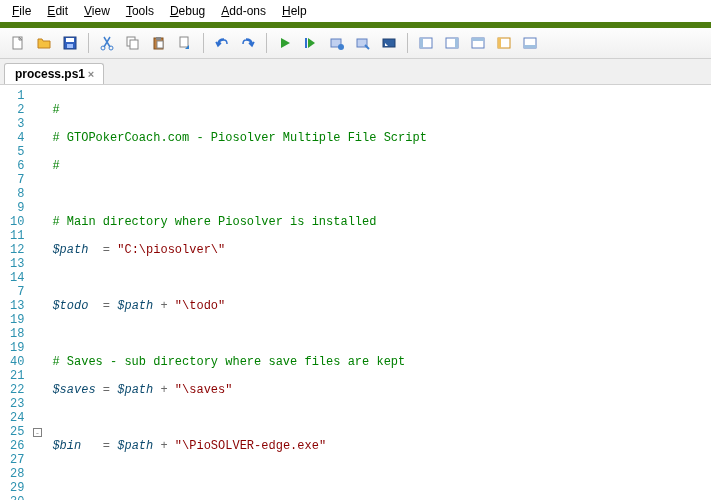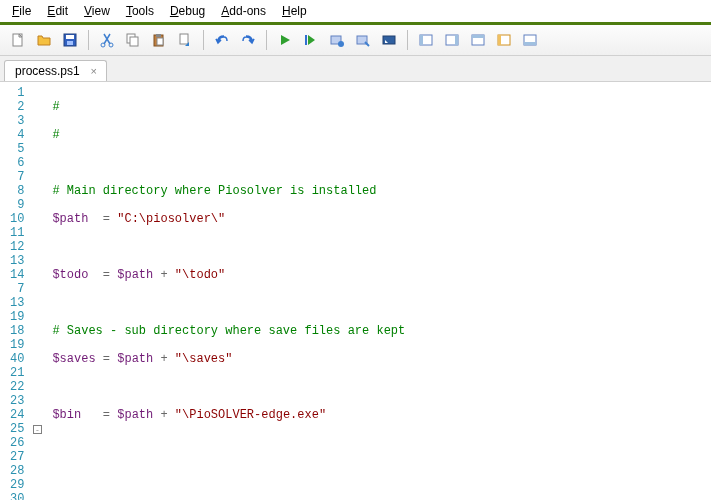--- a/index.html
+++ b/index.html
@@ -1,41 +1,41 @@
 <!DOCTYPE html>
 <html><head>
 <meta charset="utf-8">
 <style>
   * { box-sizing: border-box; margin: 0; padding: 0; }
   body { font-family: "Segoe UI", Tahoma, sans-serif; font-size: 12px; background: #fff; width: 711px; height: 500px; overflow: hidden; }
   
-  .menubar { display: flex; background: #fff; padding: 2px 4px; border-bottom: 3px solid #4d7c0f; }
+  .menubar { display: flex; background: #fff; padding: 2px 4px; border-bottom: 6px solid #4d7c0f; }
   .menu-item { padding: 2px 8px; cursor: pointer; }
   .menu-item .u { text-decoration: underline; }
   
   .toolbar { display: flex; align-items: center; background: linear-gradient(#fdfdfd, #f0f0f0); padding: 3px 6px; border-bottom: 1px solid #d0d0d0; gap: 2px; }
   .tool-btn { width: 24px; height: 24px; display: flex; align-items: center; justify-content: center; border-radius: 2px; cursor: pointer; }
   .tool-btn svg { width: 16px; height: 16px; }
   .tool-sep { width: 1px; height: 20px; background: #c0c0c0; margin: 0 4px; }
   
   .tab-bar { display: flex; background: #f0f0f0; padding-top: 4px; border-bottom: 1px solid #d0d0d0; }
-  .tab { display: flex; align-items: center; background: #fff; border: 1px solid #c0c0c0; border-bottom: none; border-radius: 3px 3px 0 0; padding: 3px 6px 3px 10px; margin-left: 4px; gap: 8px; }
+  .tab { display: flex; align-items: center; background: #fff; border: 1px solid #c0c0c0; border-bottom: none; border-radius: 3px 3px 0 0; padding: 3px 6px 3px 10px; margin-left: 4px; gap: 0; font-weight: bold; }
   .tab-close { width: 12px; height: 12px; display: flex; align-items: center; justify-content: center; color: #888; font-size: 11px; cursor: pointer; }
   
   .editor { display: flex; font-family: Consolas, "Courier New", monospace; font-size: 12px; line-height: 14px; background: #fff; }
   .gutter { text-align: right; color: #2b91af; padding: 4px 6px 4px 10px; user-select: none; min-width: 28px; }
   .gutter div { height: 14px; }
   .fold-col { width: 14px; padding-top: 4px; color: #808080; }
   .fold-col div { height: 14px; text-align: center; }
   .fold-box { width: 9px; height: 9px; border: 1px solid #808080; display: inline-flex; align-items: center; justify-content: center; font-size: 8px; line-height: 7px; background: #fff; margin-top: 2px; }
   .code { padding: 4px 8px; white-space: pre; }
   .code div { height: 14px; }
   
   .c-comment { color: #008000; }
-  .c-var { color: #701a75; }
+  .c-var { color: #0c4a6e; font-style: italic; }
   .c-str { color: #8b0000; }
   .c-op { color: #696969; }
 </style>
 </head>
 <body>
 
 <div class="menubar">
   <div class="menu-item"><span class="u">F</span><span>ile</span></div>
   <div class="menu-item"><span class="u">E</span>dit</div>
   <div class="menu-item"><span class="u">V</span>iew</div>
@@ -233,20 +233,21 @@
       <div></div>
     <div><span class="fold-box">-</span></div>
     <div></div>
       <div></div>
       <div></div>
       <div></div>
       <div></div>
   </div>
   <div class="code">
 <div><span class="c-comment">#</span></div>
+<div><span class="c-comment"># GTOPokerCoach.com - Piosolver Multiple File Script</span></div>
 <div><span class="c-comment">#</span></div>
 <div></div>
 <div><span class="c-comment"># Main directory where Piosolver is installed</span></div>
 <div><span class="c-var">$path</span>  <span class="c-op">=</span> <span class="c-str">"C:\piosolver\"</span></div>
 <div></div>
 <div><span class="c-var">$todo</span>  <span class="c-op">=</span> <span class="c-var">$path</span> <span class="c-op">+</span> <span class="c-str">"\todo"</span></div>
 <div></div>
 <div><span class="c-comment"># Saves - sub directory where save files are kept</span></div>
 <div><span class="c-var">$saves</span> <span class="c-op">=</span> <span class="c-var">$path</span> <span class="c-op">+</span> <span class="c-str">"\saves"</span></div>
 <div></div>

